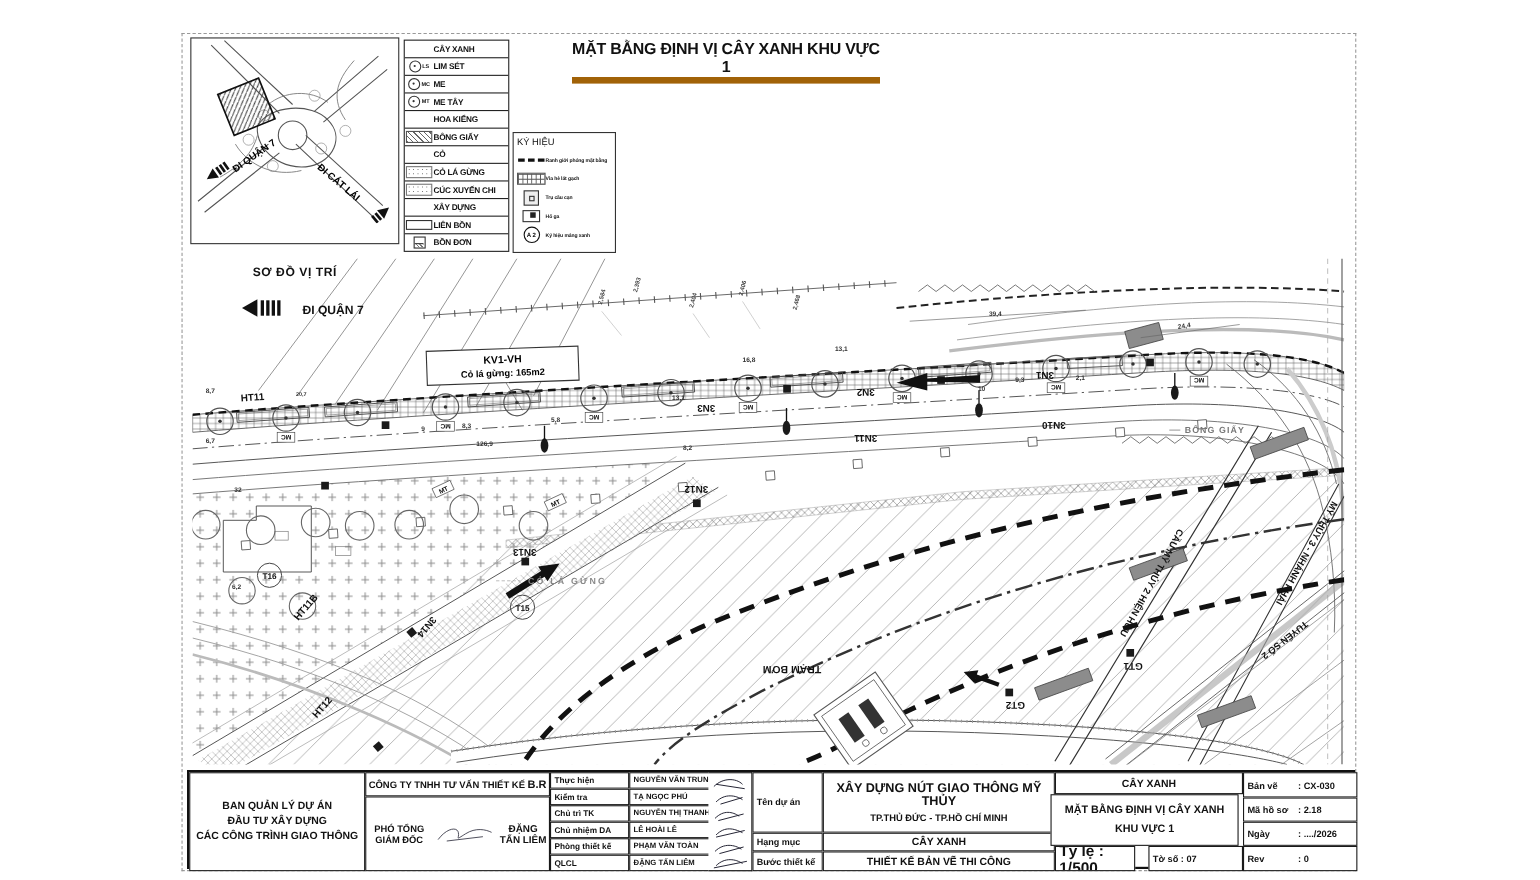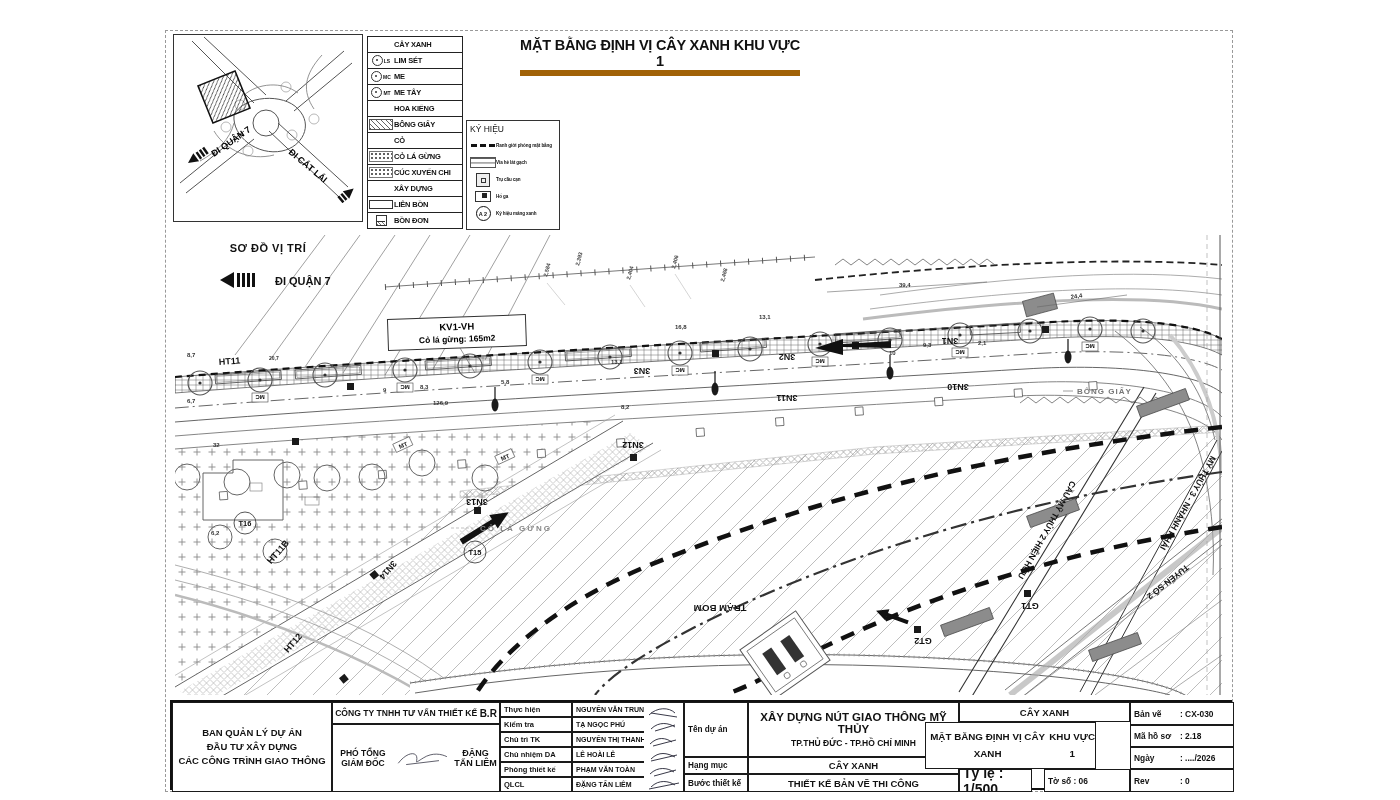--- a/index.html
+++ b/index.html
@@ -600,26 +600,26 @@
     <div class="cell lft" style="left:512px;top:72px;width:64px;height:18px;font-size:8.2px">Bước thiết kế</div>
 
     <div class="cell" style="left:576px;top:0;width:211px;height:55px;flex-direction:column;">
       <div style="font-size:11.5px">XÂY DỰNG NÚT GIAO THÔNG MỸ THỦY</div>
       <div style="font-size:8.5px;margin-top:3px">TP.THỦ ĐỨC - TP.HỒ CHÍ MINH</div>
     </div>
     <div class="cell" style="left:576px;top:55px;width:211px;height:17px;font-size:9.5px">CÂY XANH</div>
     <div class="cell" style="left:576px;top:72px;width:211px;height:18px;font-size:9.5px">THIẾT KẾ BẢN VẼ THI CÔNG</div>
 
     <div class="cell" style="left:787px;top:0;width:171px;height:20px;font-size:9.5px">CÂY XANH</div>
-    <div class="cell" style="left:753px;top:20px;width:171px;height:47px;flex-direction:row;line-height:1.7">
+    <div class="cell" style="left:783px;top:20px;width:171px;height:47px;flex-direction:column;line-height:1.7">
       <div style="font-size:9.8px">MẶT BẰNG ĐỊNH VỊ CÂY XANH</div>
       <div style="font-size:9.8px">KHU VỰC 1</div>
     </div>
     <div class="cell lft" style="left:787px;top:67px;width:73px;height:23px;font-size:14px">Tỷ lệ : 1/500</div>
-    <div class="cell lft" style="left:872px;top:67px;width:86px;height:23px;font-size:8.4px">Tờ số : 06</div>
+    <div class="cell lft" style="left:872px;top:67px;width:86px;height:23px;font-size:8.4px">Tờ số : 07</div>
 
     <div class="cell lft" style="left:958px;top:0;width:104px;height:23px;font-size:8.4px">
       <span style="width:46px;display:inline-block">Bản vẽ</span>
         <span>: CX-030</span>
     </div>
     <div class="cell lft" style="left:958px;top:23px;width:104px;height:22px;font-size:8.4px">
       <span style="width:46px;display:inline-block">Mã hồ sơ</span>
         <span>: 2.18</span>
     </div>
     <div class="cell lft" style="left:958px;top:45px;width:104px;height:22px;font-size:8.4px">

